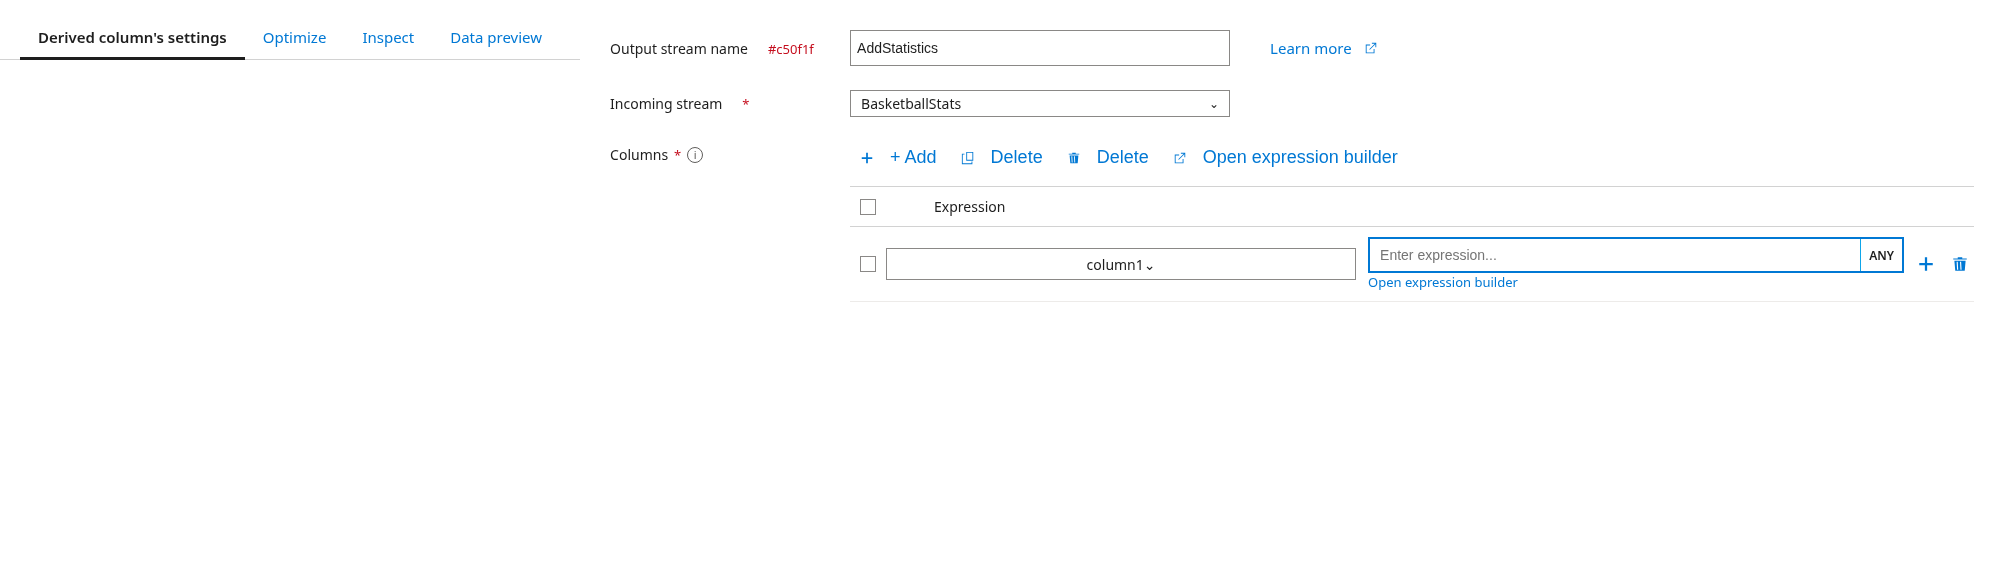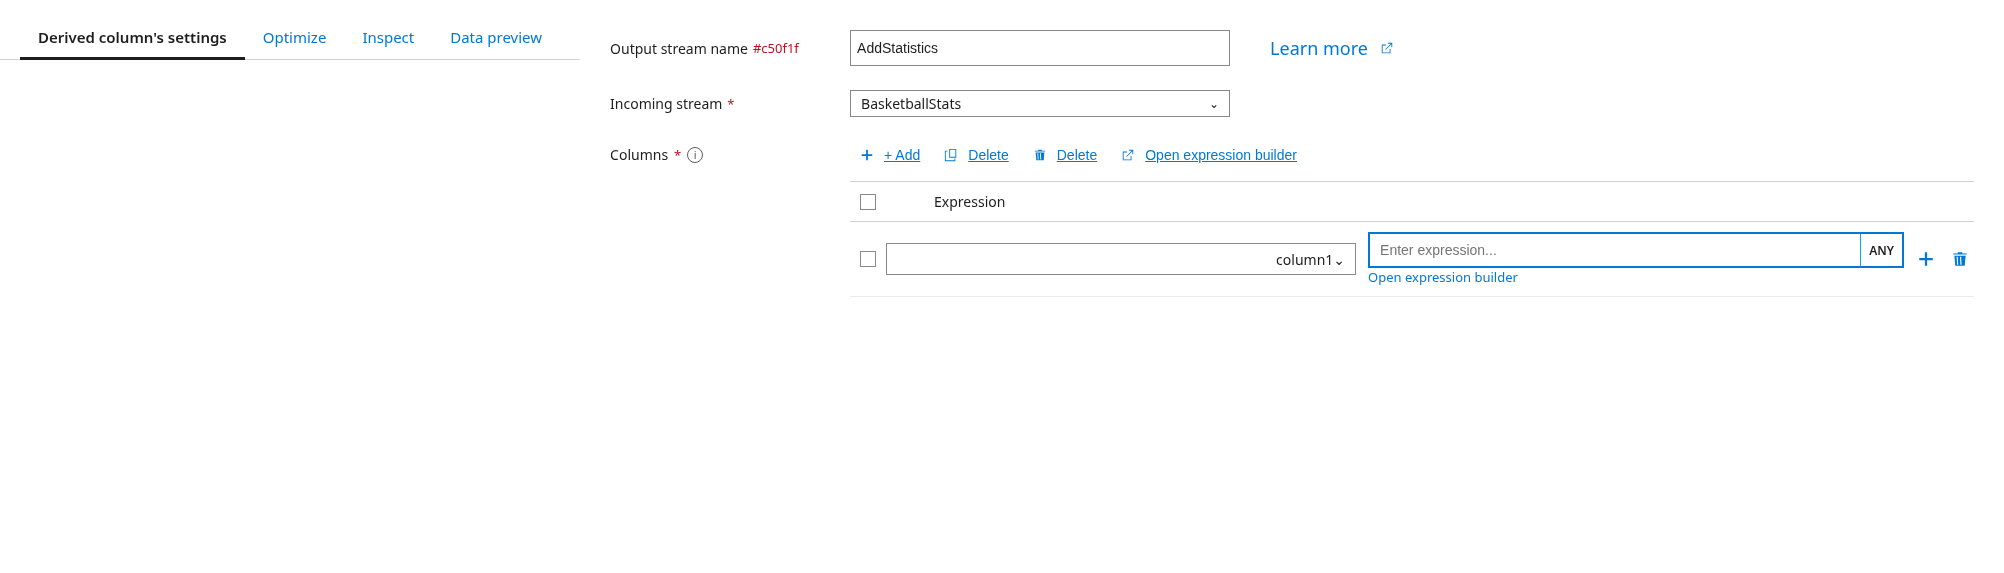--- a/index.html
+++ b/index.html
@@ -60,22 +60,22 @@
       display: flex;
       align-items: center;
       gap: 20px;
     }
 
     .form-label {
       width: 220px;
       font-size: 14px;
       color: #1e1e1e;
       display: flex;
-      align-items: center;
-      gap: 5px;
+      align-items: flex-end;
+      gap: 20px;
       flex-shrink: 0;
     }
 
     .required-star {
       color: #c50f1f;
       font-size: 13px;
     }
 
     .form-input {
       width: 380px;
@@ -83,21 +83,21 @@
       border: 1px solid #8a8886;
       padding: 0 6px;
       font-size: 14px;
       color: #1e1e1e;
       outline: none;
       background: #fff;
     }
 
     .learn-more-link {
       color: #0078d4;
-      font-size: 18px;
+      font-size: 15px;
       text-decoration: none;
       display: flex;
       align-items: center;
       gap: 12px;
       cursor: pointer;
       margin-left: 20px;
     }
 
     
     .form-select-wrapper {
@@ -172,29 +172,28 @@
     .toolbar-row {
       display: flex;
       align-items: center;
       gap: 4px;
       padding-bottom: 12px;
     }
 
     .toolbar-btn {
       display: flex;
       align-items: center;
-      gap: 10px;
+      gap: 16px;
       padding: 6px 10px;
       background: transparent;
       border: none;
       color: #0078d4;
-      font-size: 14px;
+      font-size: 18px;
       cursor: pointer;
       border-radius: 2px;
-      text-decoration: underline;
     }
 
     
     .columns-table {
       border-top: 1px solid #d2d2d2;
       width: 100%;
     }
 
     .table-header-row {
       display: flex;
@@ -255,21 +254,21 @@
       flex-shrink: 0;
     }
 
     .row-column-select {
       width: 470px;
       height: 32px;
       border: 1px solid #8a8886;
       background: #fff;
       display: flex;
       align-items: center;
-      justify-content: flex-end;
+      justify-content: center;
       padding: 0 10px;
       cursor: pointer;
       margin-right: 12px;
       flex-shrink: 0;
     }
 
     .row-expression-cell {
       flex: 1;
       display: flex;
       flex-direction: column;

